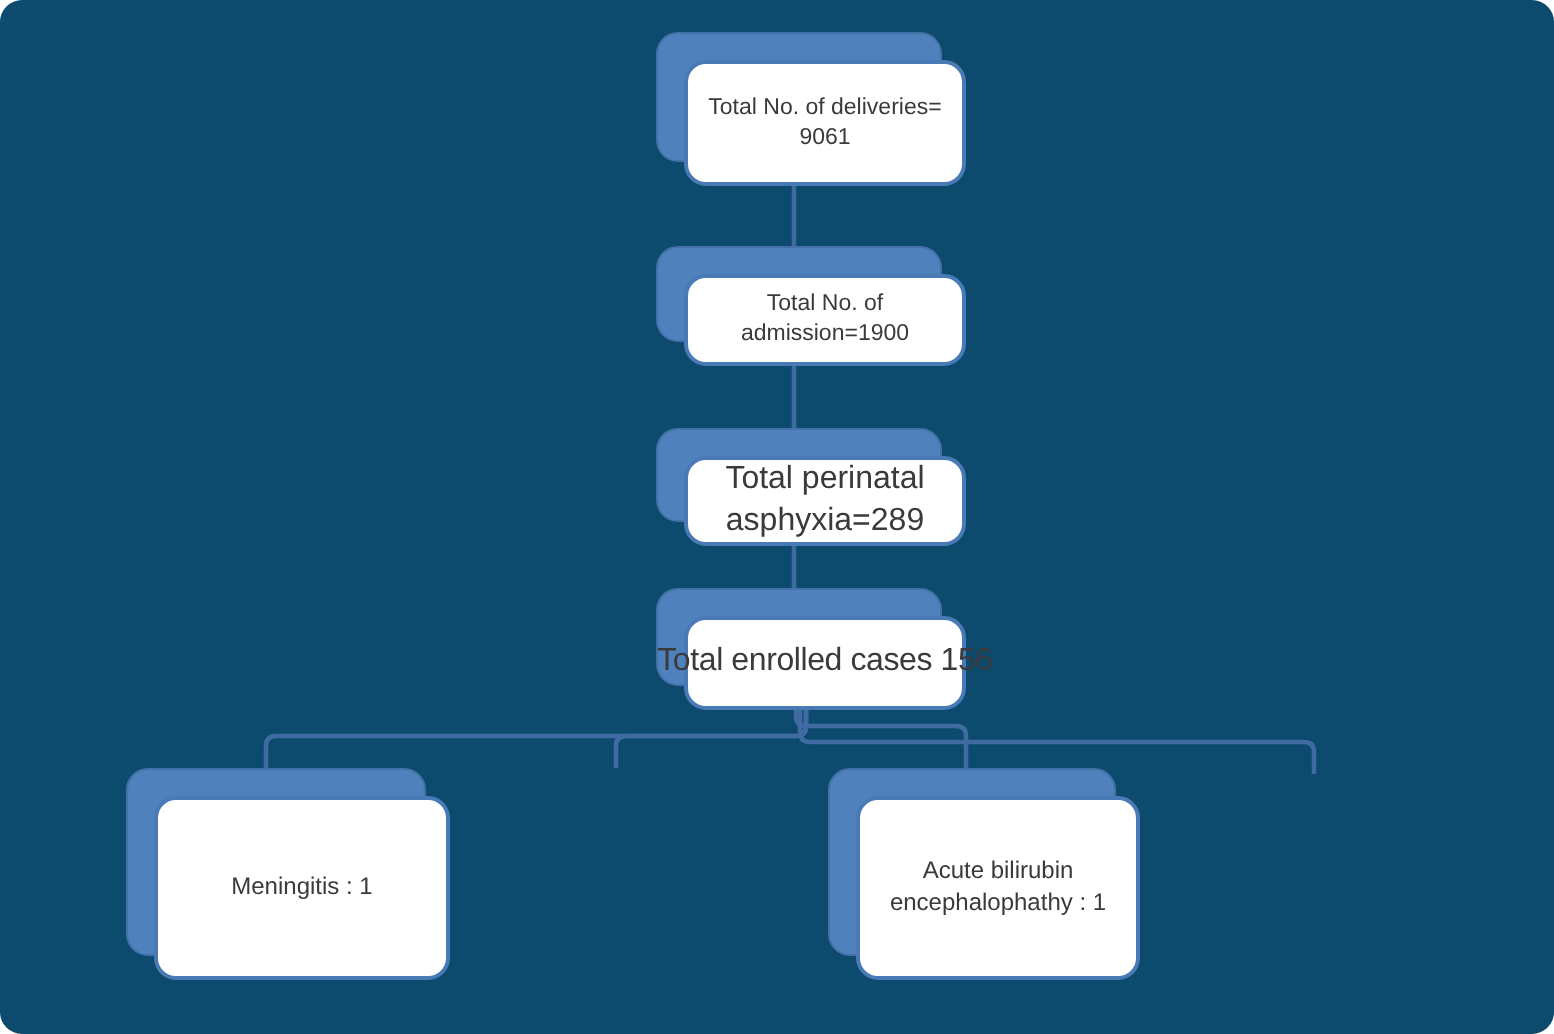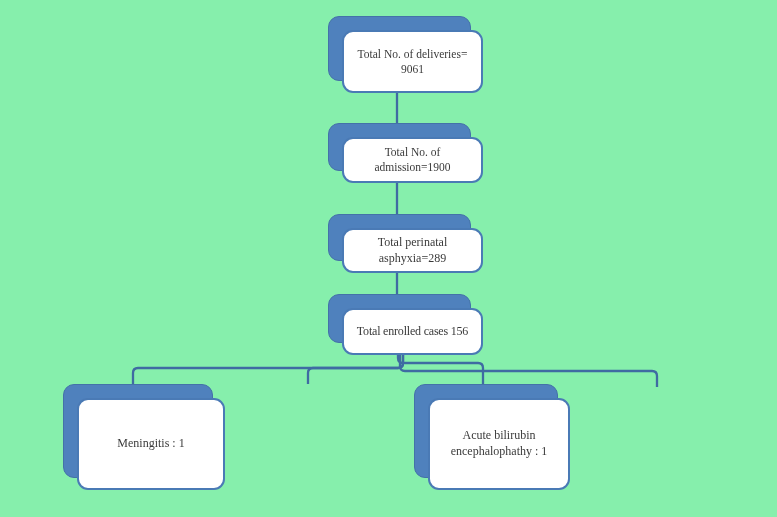--- a/index.html
+++ b/index.html
@@ -1,21 +1,22 @@
 <!DOCTYPE html>
 <html><head>
 <meta charset="utf-8">
 <style>
   html, body { margin: 0; padding: 0; background: #ffffff; }
   #canvas {
     position: relative;
     width: 777px; height: 517px;
-    background: #86efac;
-    font-family: Liberation Serif, serif;
+    background: #0c4a6e;
+    font-family: Liberation Sans, sans-serif;
     overflow: hidden;
+    border-radius: 11px;
   }
   .node { position: absolute; }
   .node .shadow {
     position: absolute;
     left: -14px; top: -14px;
     width: 100%; height: 100%;
     background: #4f81bd;
     border: 1px solid #4472a8;
     border-radius: 11px;
   }
@@ -42,22 +43,22 @@
   #n-deliveries { left: 342px; top: 30px;  width: 141px; height: 63px; }
   #n-admission  { left: 342px; top: 137px; width: 141px; height: 46px; }
   #n-perinatal  { left: 342px; top: 228px; width: 141px; height: 45px; }
   #n-enrolled   { left: 342px; top: 308px; width: 141px; height: 47px; }
   #n-meningitis { left: 77px;  top: 398px; width: 148px; height: 92px; }
   #n-ich        { left: 253px; top: 398px; width: 145px; height: 92px; }
   #n-bilirubin  { left: 428px; top: 398px; width: 142px; height: 92px; }
   #n-final      { left: 605px; top: 400px; width: 142px; height: 93px; }
 
   #n-deliveries .label, #n-admission .label { font-size: 11.5px; }
-  #n-perinatal .label { font-size: 12px; }
-  #n-enrolled .label { font-size: 12px; white-space: nowrap; letter-spacing: -0.2px; }
+  #n-perinatal .label { font-size: 16px; }
+  #n-enrolled .label { font-size: 16px; white-space: nowrap; letter-spacing: -0.2px; }
   #n-meningitis .label, #n-ich .label, #n-bilirubin .label, #n-final .label { font-size: 12px; }
 
   #connectors {
     position: absolute; left: 0; top: 0;
     width: 777px; height: 517px;
     pointer-events: none;
   }
   #connectors path {
     fill: none;
     stroke: #3f6ba2;

